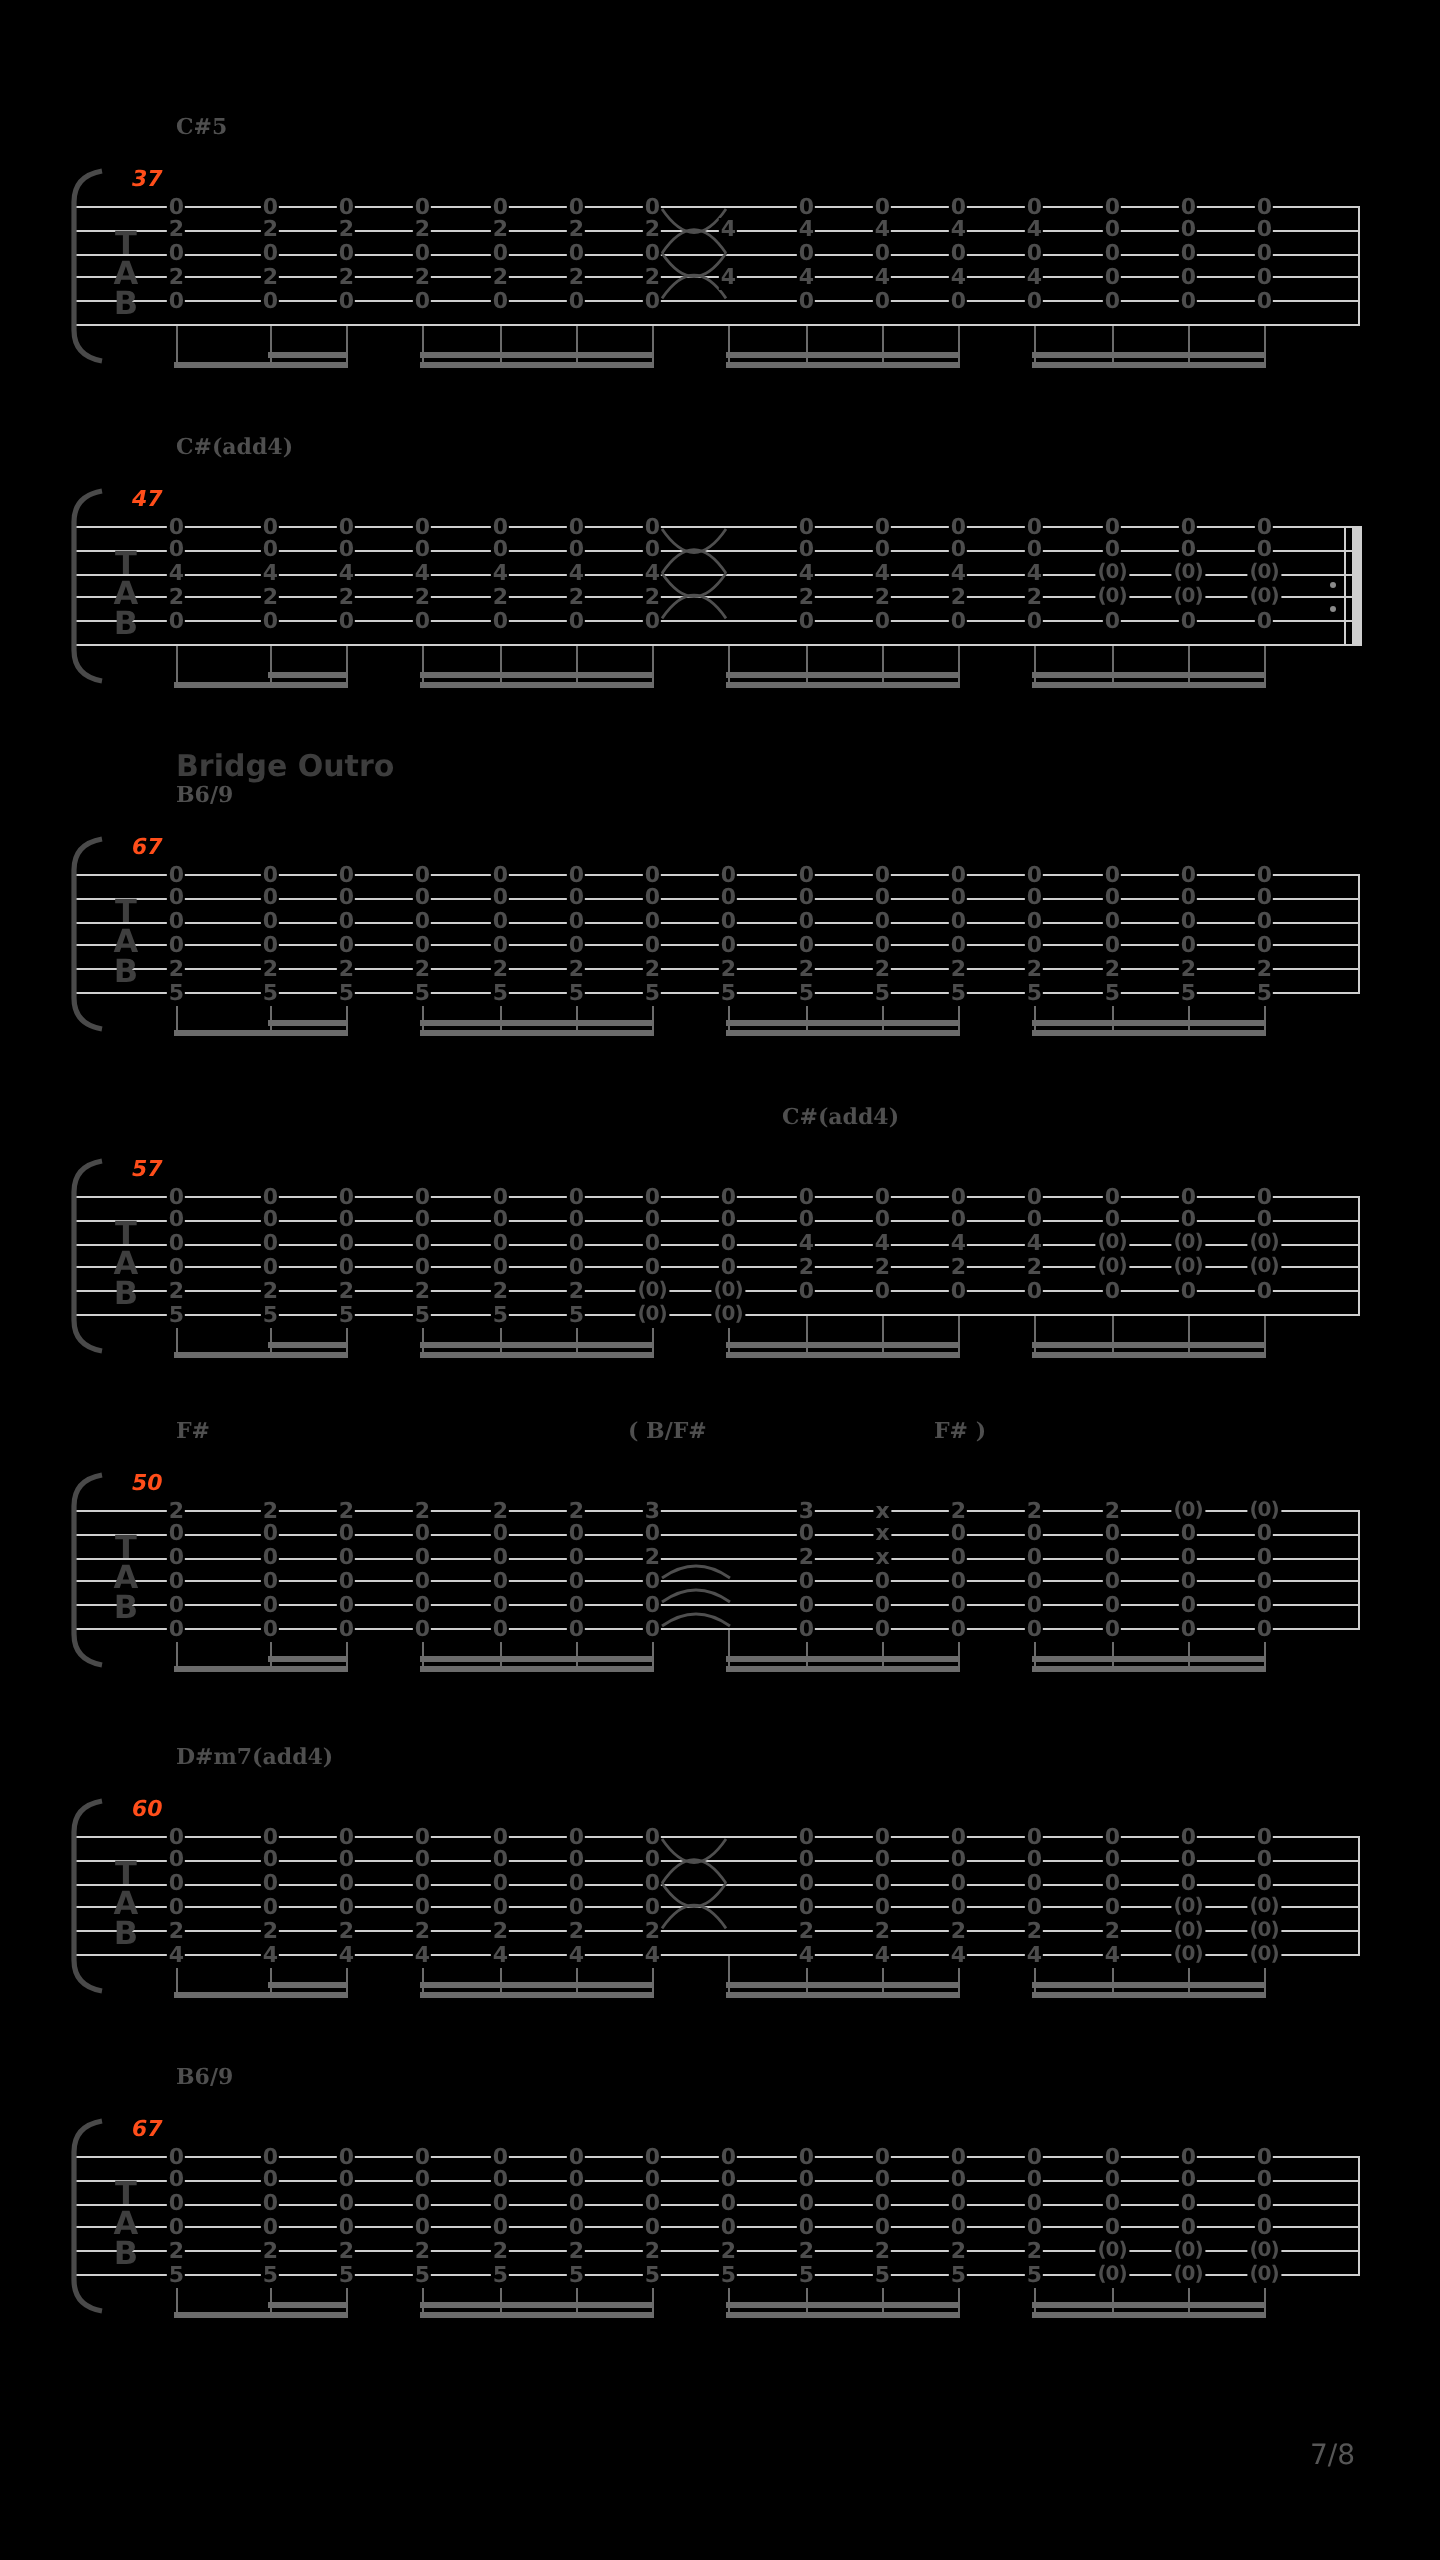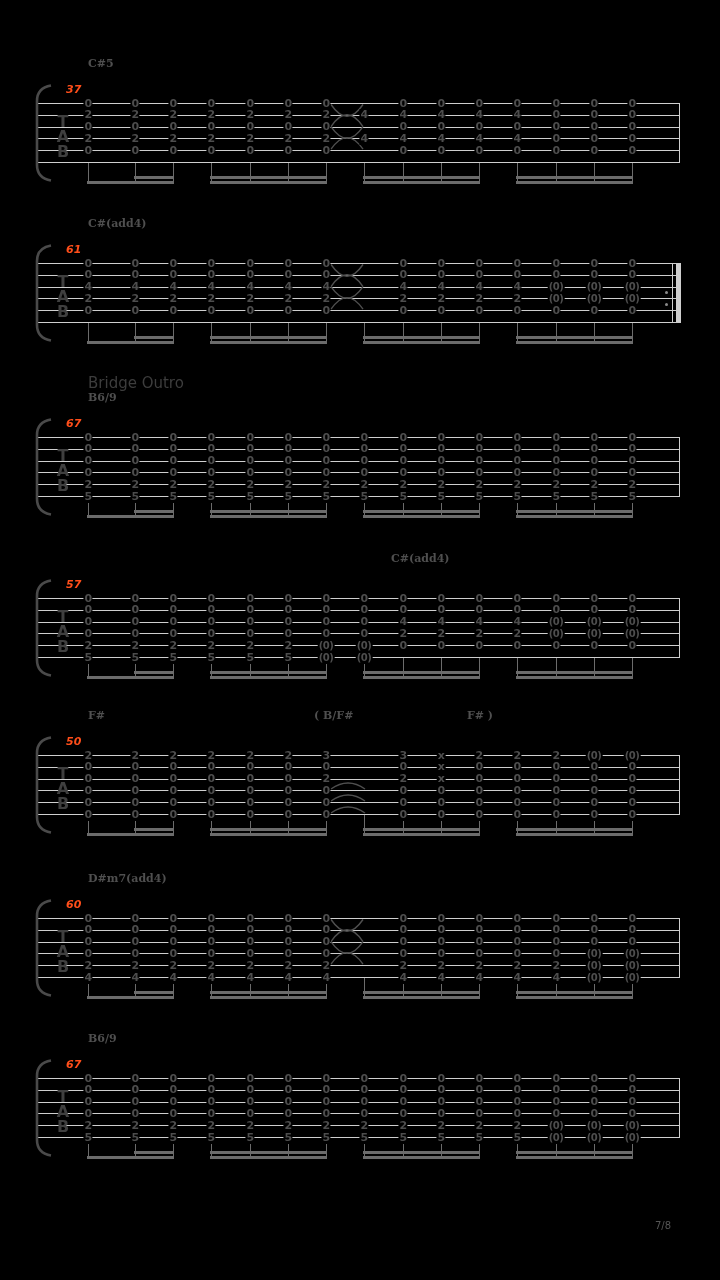--- a/index.html
+++ b/index.html
@@ -8,30 +8,30 @@
   .system{position:absolute;left:0;width:720px;height:160px;}
   .staff-line{position:absolute;height:1px;background:#cfcfcf;z-index:1;}
   .barline{position:absolute;background:#cfcfcf;z-index:1;}
   .repeat-dot{position:absolute;width:3px;height:3px;border-radius:50%;background:#8a8a8a;z-index:2;}
   .fret{position:absolute;transform:translate(-50%,-50%);background:#000;color:#4d4d4d;
         font-size:11px;font-weight:700;line-height:12px;padding:0 1px;white-space:nowrap;
         z-index:3;letter-spacing:-0.5px;}
   .fret.ghost{font-size:10px;}
   .chord-label{position:absolute;color:#4f4f4f;font-family:"DejaVu Serif",serif;
         font-size:11px;font-weight:700;white-space:nowrap;z-index:3;}
-  .section-label{position:absolute;color:#3d3d3d;font-size:15px;font-weight:400;
+  .section-label{position:absolute;color:#3d3d3d;font-size:15px;font-weight:700;
         white-space:nowrap;z-index:3;}
   .measure-number{position:absolute;color:#ff4e1a;font-size:11px;font-weight:700;
         font-style:italic;z-index:3;}
   .tab-clef{position:absolute;color:#3f3f3f;font-size:16px;font-weight:700;line-height:15px;
         width:20px;text-align:center;z-index:3;}
   .stem{position:absolute;width:1.5px;background:#6b6b6b;z-index:1;}
   .beam{position:absolute;height:3.2px;background:#6b6b6b;z-index:1;}
   .decor-svg{position:absolute;z-index:2;}
-  .page-num{position:absolute;color:#565656;font-size:10px;z-index:3;}
+  .page-num{position:absolute;color:#565656;font-size:14px;z-index:3;}
 </style>
 </head>
 <body>
 
 <div class="page">
   <div id="score">
       <div class="system" style="top: 33px;">
         <svg width="24" height="98" class="decor-svg" style="left: 30px; top: 51px;">
           <path d="M21,1.5 Q7,4 7,17 L7,81 Q7,94 21,96.5" fill="none" stroke="#4a4a4a" stroke-width="2.6"></path>
         </svg>
@@ -162,21 +162,21 @@
         <div class="staff-line" style="left: 37px; width: 643px; top: 105.4px;"></div>
         <div class="staff-line" style="left: 37px; width: 643px; top: 117.2px;"></div>
         <div class="staff-line" style="left: 37px; width: 643px; top: 129px;"></div>
         <div class="barline" style="left: 37px; top: 70px; width: 1px; height: 60px;"></div>
         <div class="tab-clef" style="left: 53px; top: 81px;">
           <div>T</div>
           <div>A</div>
           <div>B</div>
         </div>
         <div class="chord-label" style="left: 88px; top: 24px;">C#(add4)</div>
-        <div class="measure-number" style="left: 66px; top: 50px;">61</div>
+        <div class="measure-number" style="left: 66px; top: 50px;">47</div>
         <div class="fret" style="left: 88px; top: 70.5px;">0</div>
         <div class="fret" style="left: 88px; top: 82.3px;">0</div>
         <div class="fret" style="left: 88px; top: 94.1px;">4</div>
         <div class="fret" style="left: 88px; top: 105.9px;">2</div>
         <div class="fret" style="left: 88px; top: 117.7px;">0</div>
         <div class="fret" style="left: 135px; top: 70.5px;">0</div>
         <div class="fret" style="left: 135px; top: 82.3px;">0</div>
         <div class="fret" style="left: 135px; top: 94.1px;">4</div>
         <div class="fret" style="left: 135px; top: 105.9px;">2</div>
         <div class="fret" style="left: 135px; top: 117.7px;">0</div>

